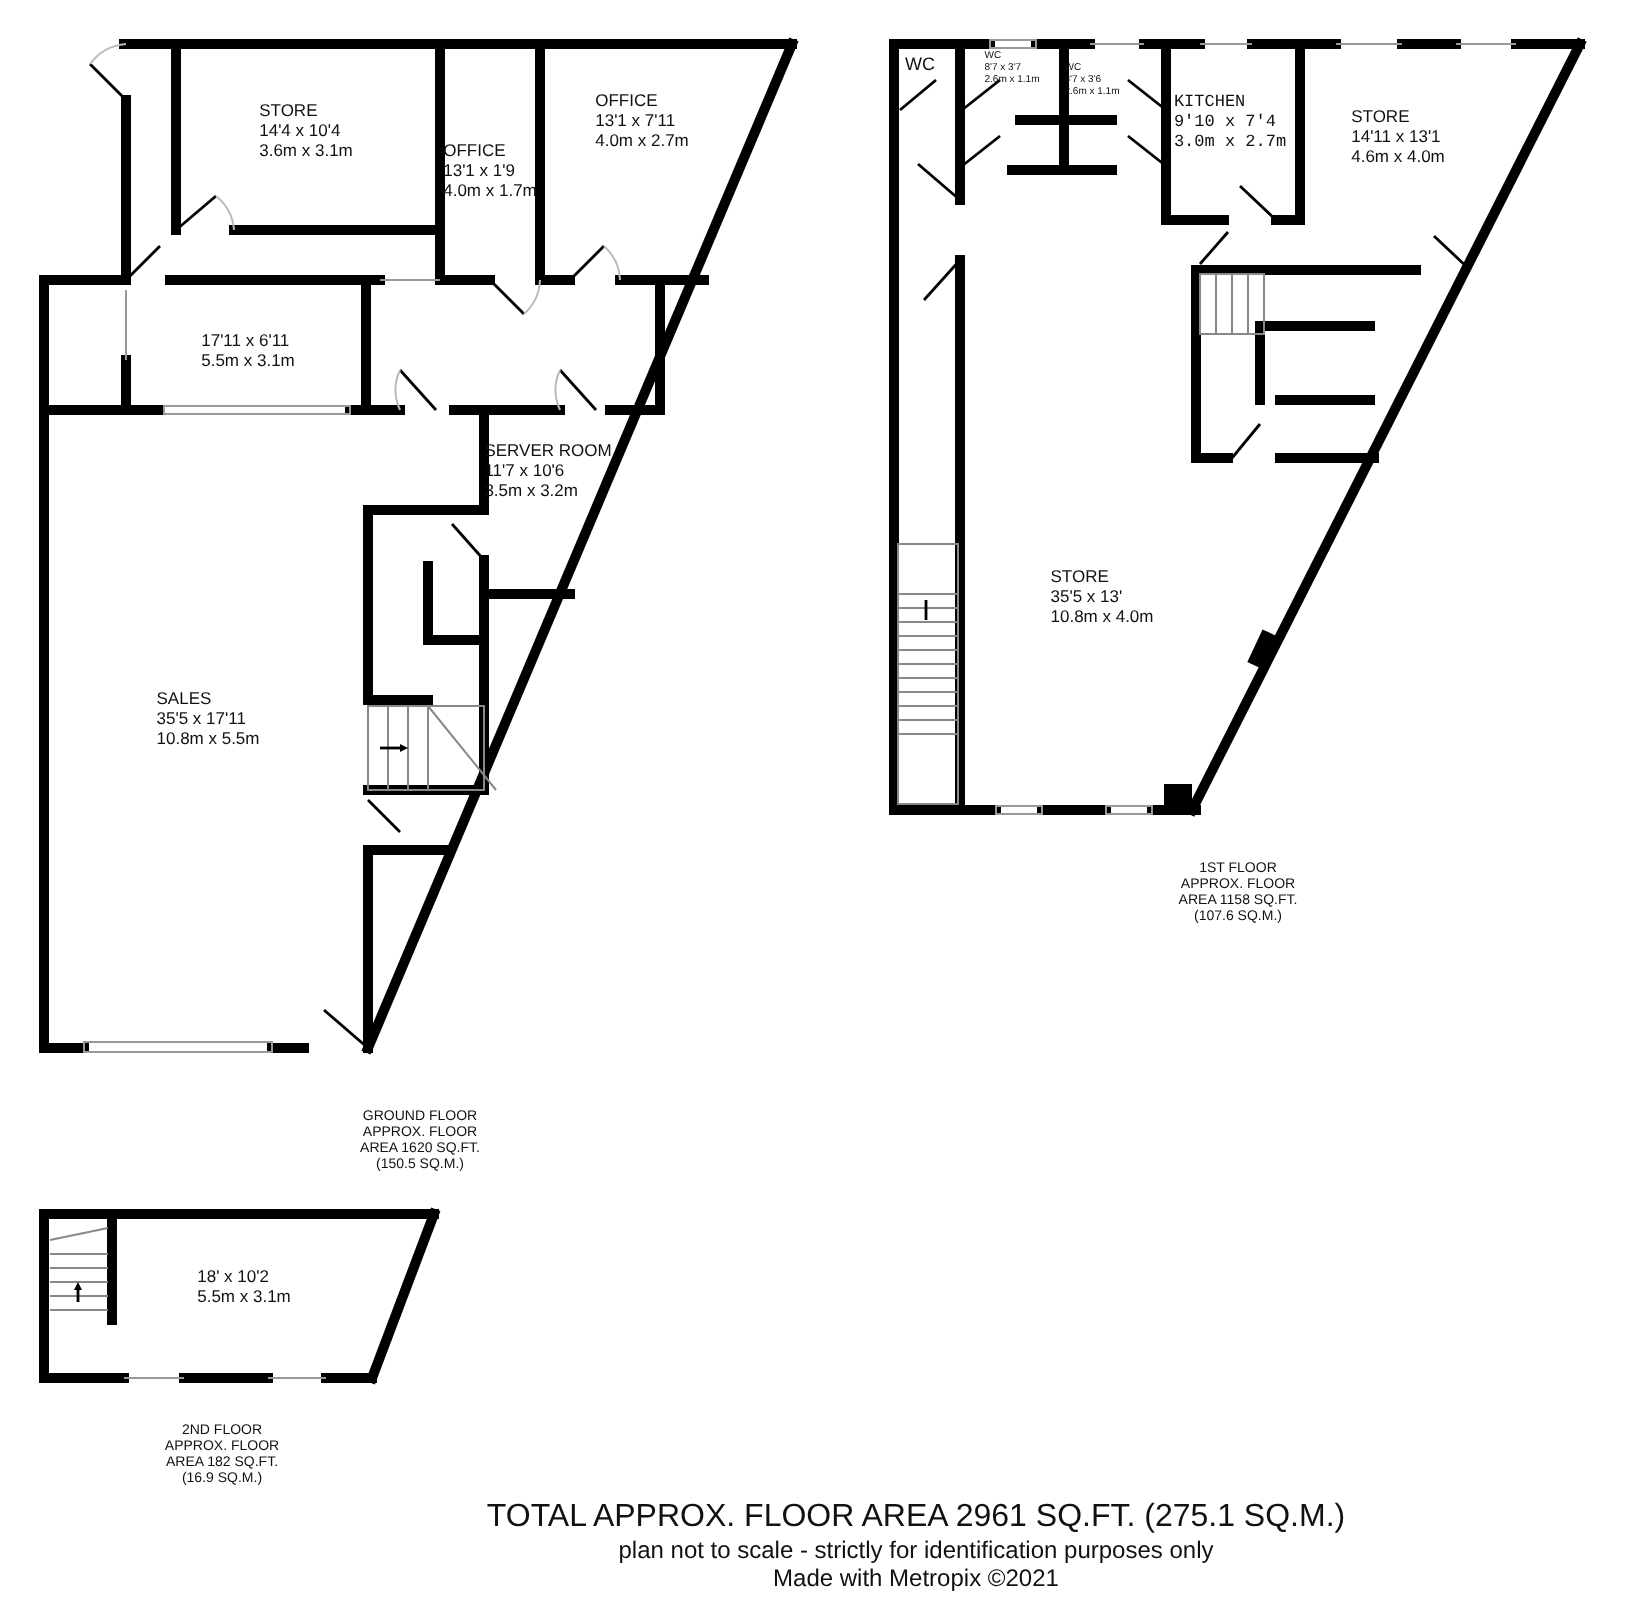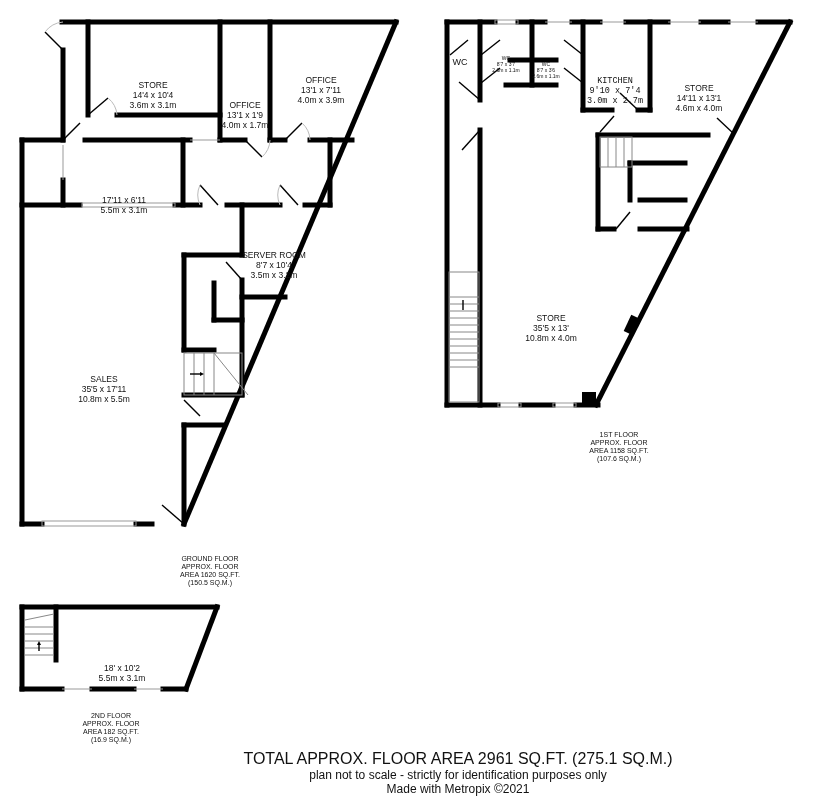--- a/index.html
+++ b/index.html
@@ -3,21 +3,21 @@
 <meta charset="utf-8">
 <style>
   html, body { margin: 0; padding: 0; background: #ffffff; }
   body { width: 816px; height: 800px; position: relative; overflow: hidden; font-family: "Liberation Sans", sans-serif; color: #111; }
   svg { position: absolute; left: 0; top: 0; }
   .wall { stroke: #000; stroke-width: 5; fill: none; stroke-linecap: square; }
   .thin { stroke: #000; stroke-width: 1.4; fill: none; }
   .win { stroke: #999; stroke-width: 1; fill: none; }
   .arc { stroke: #bbb; stroke-width: 1; fill: none; }
   .stair { stroke: #888; stroke-width: 1; fill: none; }
-  .lbl { position: absolute; text-align: center; font-size: 8.5px; line-height: 10px; white-space: nowrap; transform: translateX(-50%); margin-top: 30px; }
+  .lbl { position: absolute; text-align: left; font-size: 8.5px; line-height: 10px; white-space: nowrap; transform: translateX(-50%); }
   .lbl.small { font-size: 5px; line-height: 6px; }
   .lbl.med { font-size: 9px; line-height: 10px; }
   .area { position: absolute; text-align: center; font-size: 7px; line-height: 8px; transform: translateX(-50%); white-space: nowrap; }
   .footer { position: absolute; left: 0; width: 100%; text-align: center; }
   .total { top: 750px; font-size: 16px; left: 50px; }
   .note { top: 768px; font-size: 12px; left: 50px; }
   .made { top: 782px; font-size: 12px; left: 50px; }
 </style>
 </head>
 <body>
@@ -208,29 +208,29 @@
   <div>3.6m x 3.1m</div>
 </div>
 <div class="lbl" style="left:245px;top:70px;">
   <div>OFFICE</div>
   <div>13'1 x 1'9</div>
   <div>4.0m x 1.7m</div>
 </div>
 <div class="lbl" style="left:321px;top:45px;">
   <div>OFFICE</div>
   <div>13'1 x 7'11</div>
-  <div>4.0m x 3.9m</div>
+  <div>4.0m x 2.7m</div>
 </div>
 <div class="lbl" style="left:124px;top:165px;">
   <div>17'11 x 6'11</div>
   <div>5.5m x 3.1m</div>
 </div>
 <div class="lbl" style="left:274px;top:220px;">
   <div>SERVER ROOM</div>
-  <div>8'7 x 10'4</div>
+  <div>11'7 x 10'6</div>
   <div>3.5m x 3.2m</div>
 </div>
 <div class="lbl" style="left:104px;top:344px;">
   <div>SALES</div>
   <div>35'5 x 17'11</div>
   <div>10.8m x 5.5m</div>
 </div>
 <div class="area" style="left:210px;top:555px;">
   <div>GROUND FLOOR</div>
   <div>APPROX. FLOOR</div>

